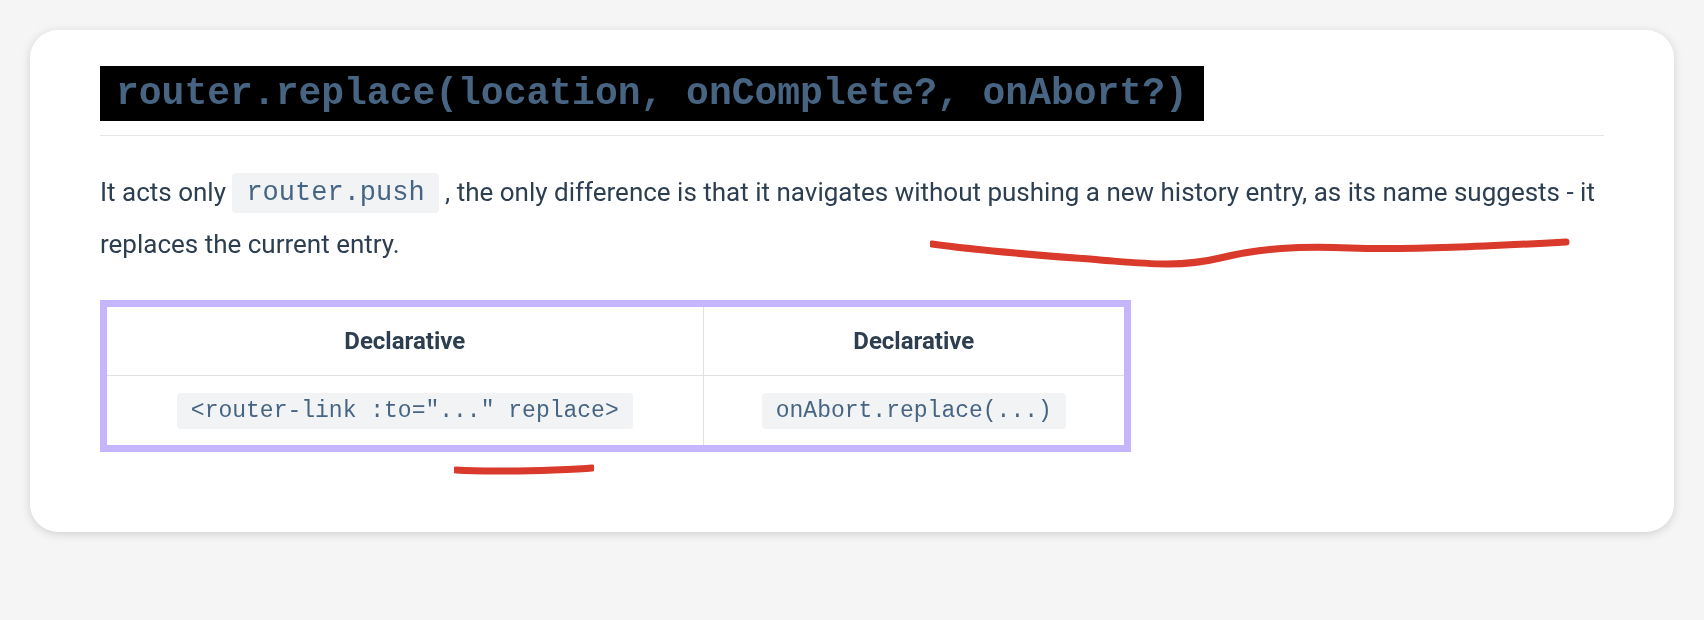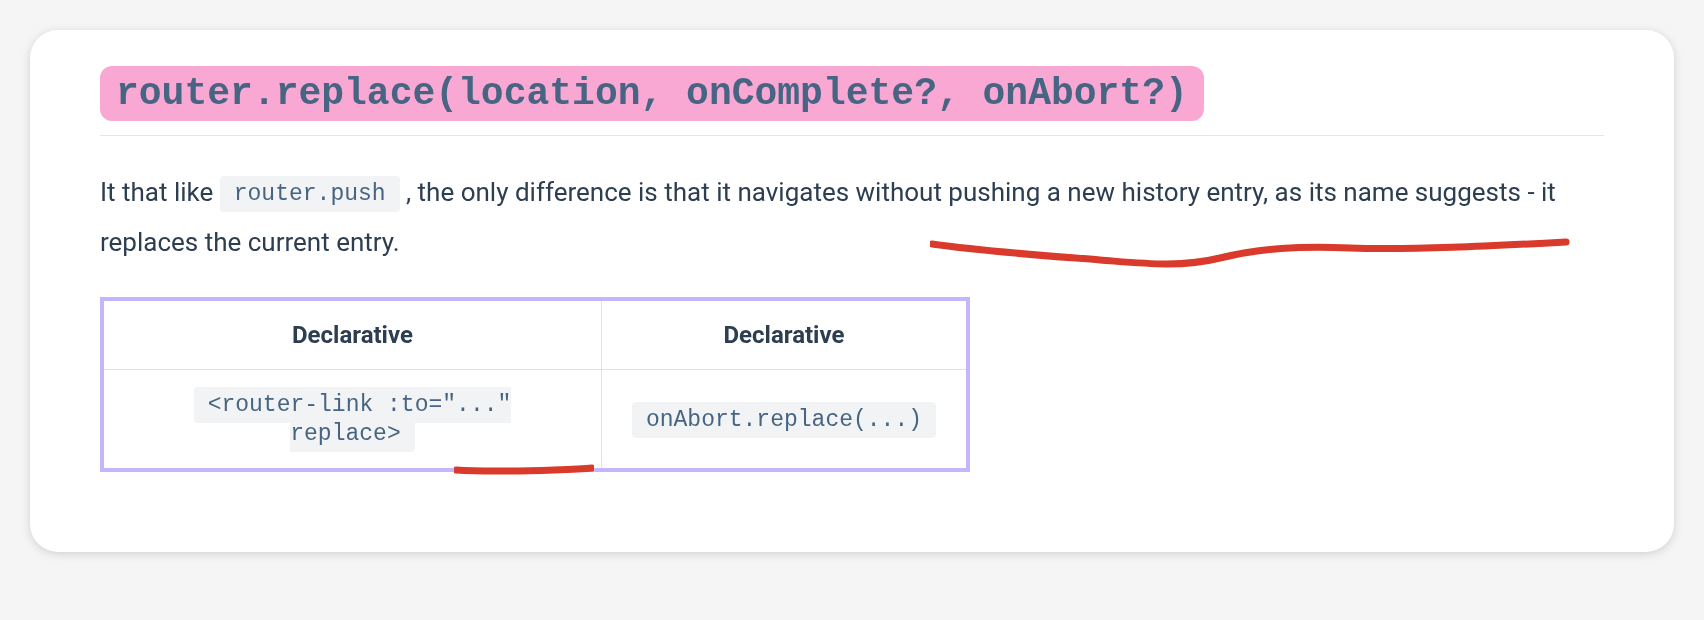--- a/index.html
+++ b/index.html
@@ -16,51 +16,51 @@
       box-shadow: 0 2px 10px rgba(0,0,0,0.15);
       padding: 36px 70px 80px 70px;
       position: relative;
       overflow: hidden;
     }
     .api-heading {
       font-family: "SFMono-Regular", Consolas, "Liberation Mono", Menlo, monospace;
       font-weight: 700;
       font-size: 38px;
       color: #476582;
-      background: #f9a8d4;
+      background: #000000;
       padding: 6px 16px;
       display: inline-block;
-      border-radius: 12px;
+      border-radius: 0;
     }
     .divider {
       height: 1px;
       background: #e5e7eb;
       width: 100%;
       margin-top: 14px;
     }
     .para {
       font-size: 26px;
       color: #2c3e50;
       line-height: 1.9;
       margin: 32px 0 30px 0;
     }
     .code-inline {
       font-family: "SFMono-Regular", Consolas, "Liberation Mono", Menlo, monospace;
       background: #f1f3f5;
       color: #476582;
       padding: 5px 14px;
-      font-size: 23px;
+      font-size: 27px;
       border-radius: 4px;
       position: relative;
       top: -1px;
     }
     .table {
-      border: 4px solid #c4b5fd;
+      border: 7px solid #c4b5fd;
       border-collapse: collapse;
-      width: 870px;
+      width: 1031px;
     }
     .table th, .table td {
       border: 1px solid #dfe2e5;
       text-align: center;
       padding: 20px 30px;
       font-size: 24px;
       color: #2c3e50;
     }
     .table th {
       font-weight: 700;
@@ -81,21 +81,21 @@
 <body>
 
 <div class="card">
 
   <div>
     <span class="api-heading">router.replace(location, onComplete?, onAbort?)</span>
   </div>
   <div class="divider"></div>
 
   <p class="para">
-    <span>It that like </span>
+    <span>It acts only </span>
     <span class="code-inline">router.push</span>
     <span>, the only difference is that it navigates without pushing a new history entry, as its name suggests - it replaces the current entry.</span>
   </p>
 
   <table class="table">
     <thead>
       <tr>
         <th>Declarative</th>
         <th>Declarative</th>
       </tr>

